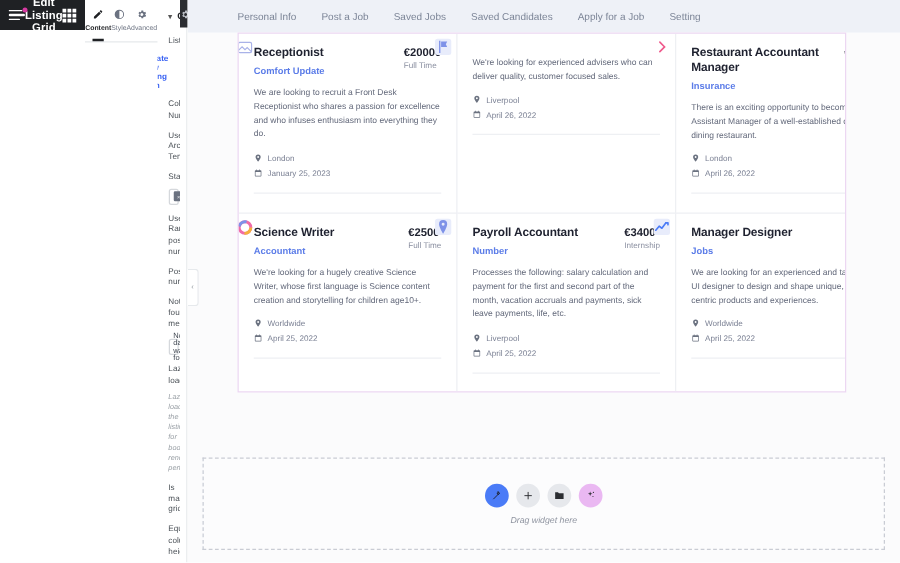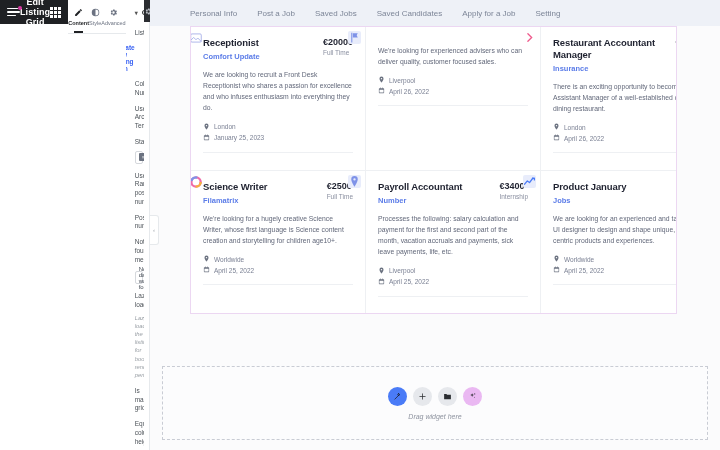--- a/index.html
+++ b/index.html
@@ -481,21 +481,21 @@
               </svg>
           </span>
           <span class="c-badge">
             <svg viewBox="0 0 24 24" fill="#7e92e8">
                 <path d="M12 2a6 6 0 00-6 6c0 4.5 6 14 6 14s6-9.5 6-14a6 6 0 00-6-6zm0 8.2a2.2 2.2 0 110-4.4 2.2 2.2 0 010 4.4z"></path>
               </svg>
           </span>
           <div class="card-head">
             <div>
               <div class="c-title">Science Writer</div>
-              <div class="c-company">Filamatrix</div>
+              <div class="c-company">Accountant</div>
             </div>
             <div>
               <div class="c-price">€2500</div>
               <div class="c-type">Full Time</div>
             </div>
           </div>
           <div class="c-desc">We're looking for a hugely creative Science Writer, whose first language is Science content creation and storytelling for children age10+.</div>
           <div class="c-meta">
             <div class="m">
               <span><svg viewBox="0 0 24 24" fill="#6b7280">
@@ -544,21 +544,21 @@
                   </svg></span>
               <span>April 25, 2022</span>
             </div>
           </div>
           <div class="c-rule"></div>
         </div>
 
         <div class="card">
           <div class="card-head">
             <div>
-              <div class="c-title">Product January</div>
+              <div class="c-title">Manager Designer</div>
               <div class="c-company">Jobs</div>
             </div>
             <div>
               <div class="c-price">€2000</div>
               <div class="c-type">Volonteer</div>
             </div>
           </div>
           <div class="c-desc">We are looking for an experienced and talented UI designer to design and shape unique, user-centric products and experiences.</div>
           <div class="c-meta">
             <div class="m">

